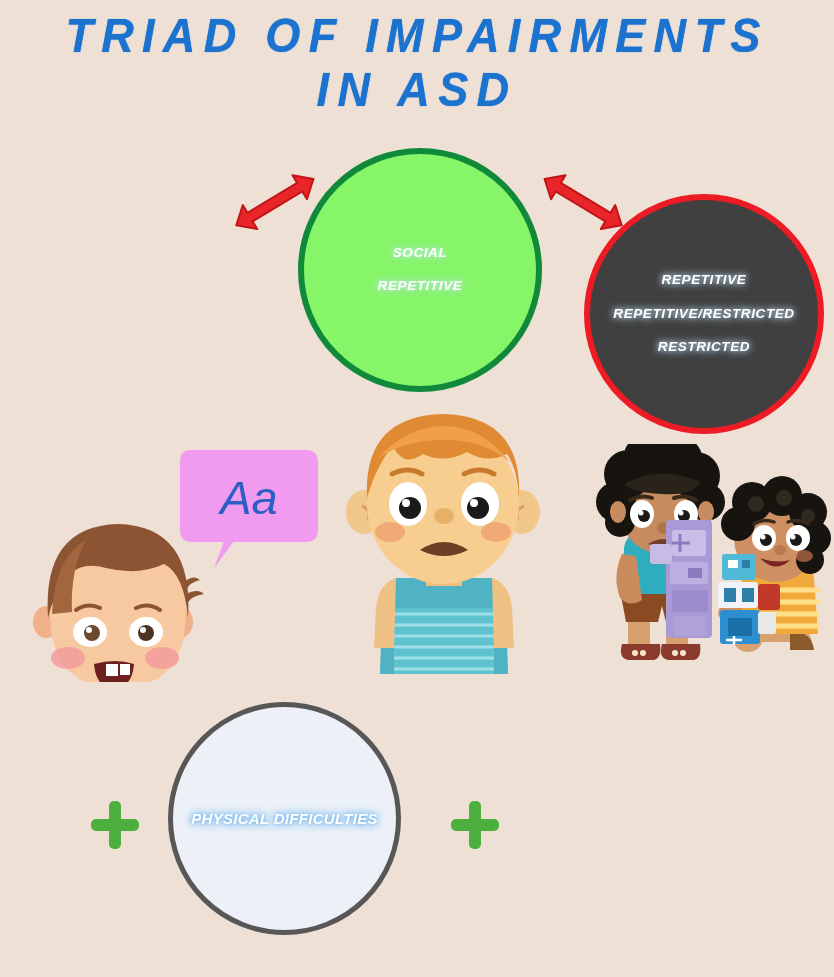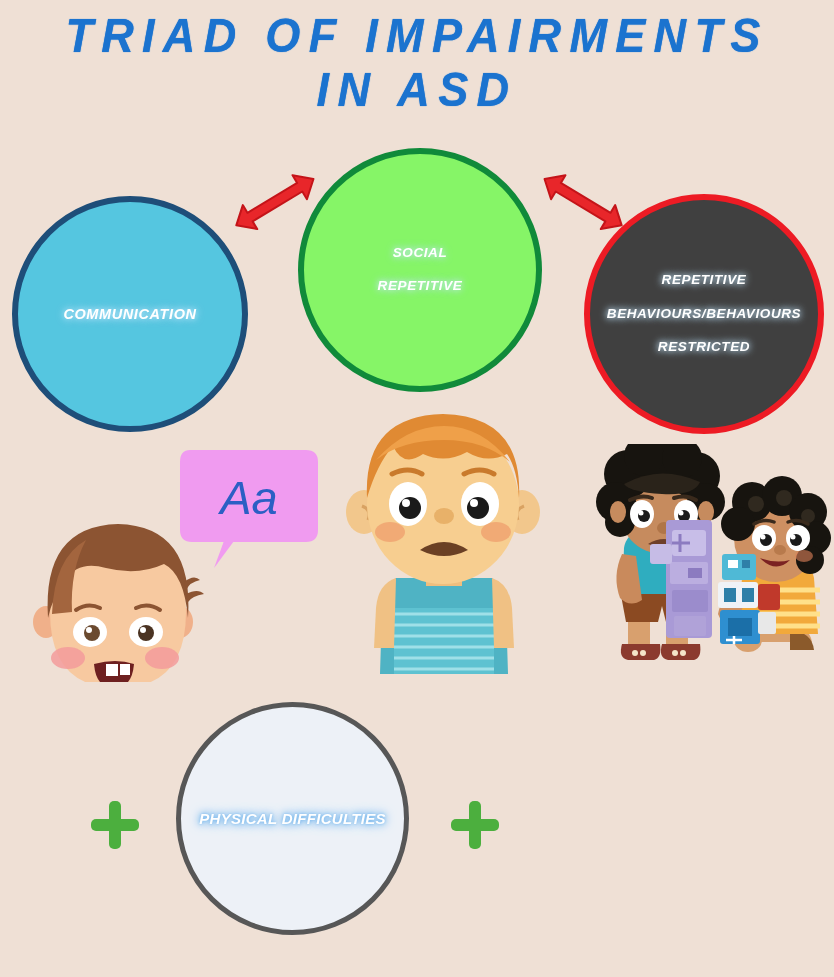--- a/index.html
+++ b/index.html
@@ -74,48 +74,45 @@
     border:5px solid #575757;
     box-sizing:border-box;
     display:flex;align-items:center;justify-content:center;
     text-align:center;
     color:#ffffff;
     font-weight:bold;
     font-size:15px;
     letter-spacing:0.3px;
     text-shadow:0 0 7px #5FA9E8,0 0 12px #79BBF0,0 0 3px #8CC4F2;
   }
-  #circle-physical{left:176px;top:702px;width:233px;height:233px;}
+  #circle-physical{left:168px;top:702px;width:233px;height:233px;}
   #circle-sensory{left:528px;top:702px;width:233px;height:233px;}
 
   .plus{position:absolute;}
 </style>
 </head>
 <body>
 
 <div id="stage">
 
   <div class="title" id="title-el">TRIAD OF IMPAIRMENTS
 IN ASD</div>
 
-  <div class="circ" id="circle-communication">
-    <span>COMMUNICATION</span>
-  </div>
 
   <div class="circ" id="circle-social">
     <span>
       <span>SOCIAL</span><br>
       <span>REPETITIVE</span>
     </span>
   </div>
 
   <div class="circ" id="circle-repetitive">
     <span>
       <span>REPETITIVE</span><br>
-      <span>BEHAVIOURS/BEHAVIOURS</span><br>
+      <span>REPETITIVE/RESTRICTED</span><br>
       <span>RESTRICTED</span>
     </span>
   </div>
 
   <svg class="arrow" style="left:224px;top:172px;" width="110" height="74" viewBox="0 0 110 74">
     <g transform="rotate(-31 55 37)">
       <path d="M 10 29 L 26 15 L 26 24 L 84 24 L 84 15 L 100 29 L 84 43 L 84 34 L 26 34 L 26 43 Z" fill="#E8262A" stroke="#C41419" stroke-width="2" stroke-linejoin="round"></path>
     </g>
   </svg>
 

